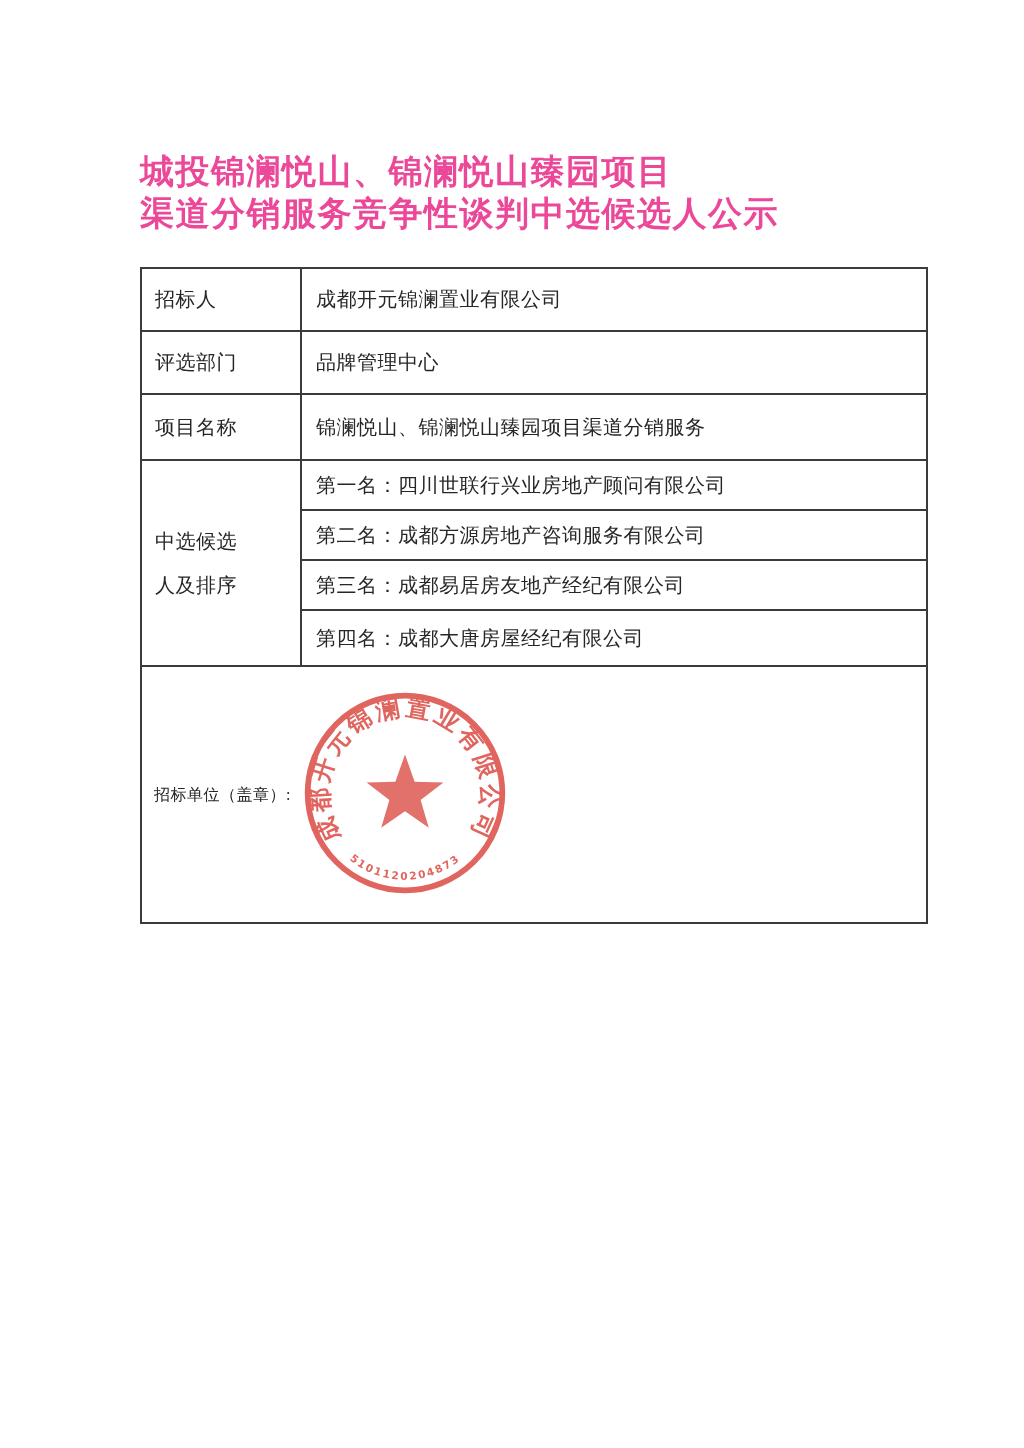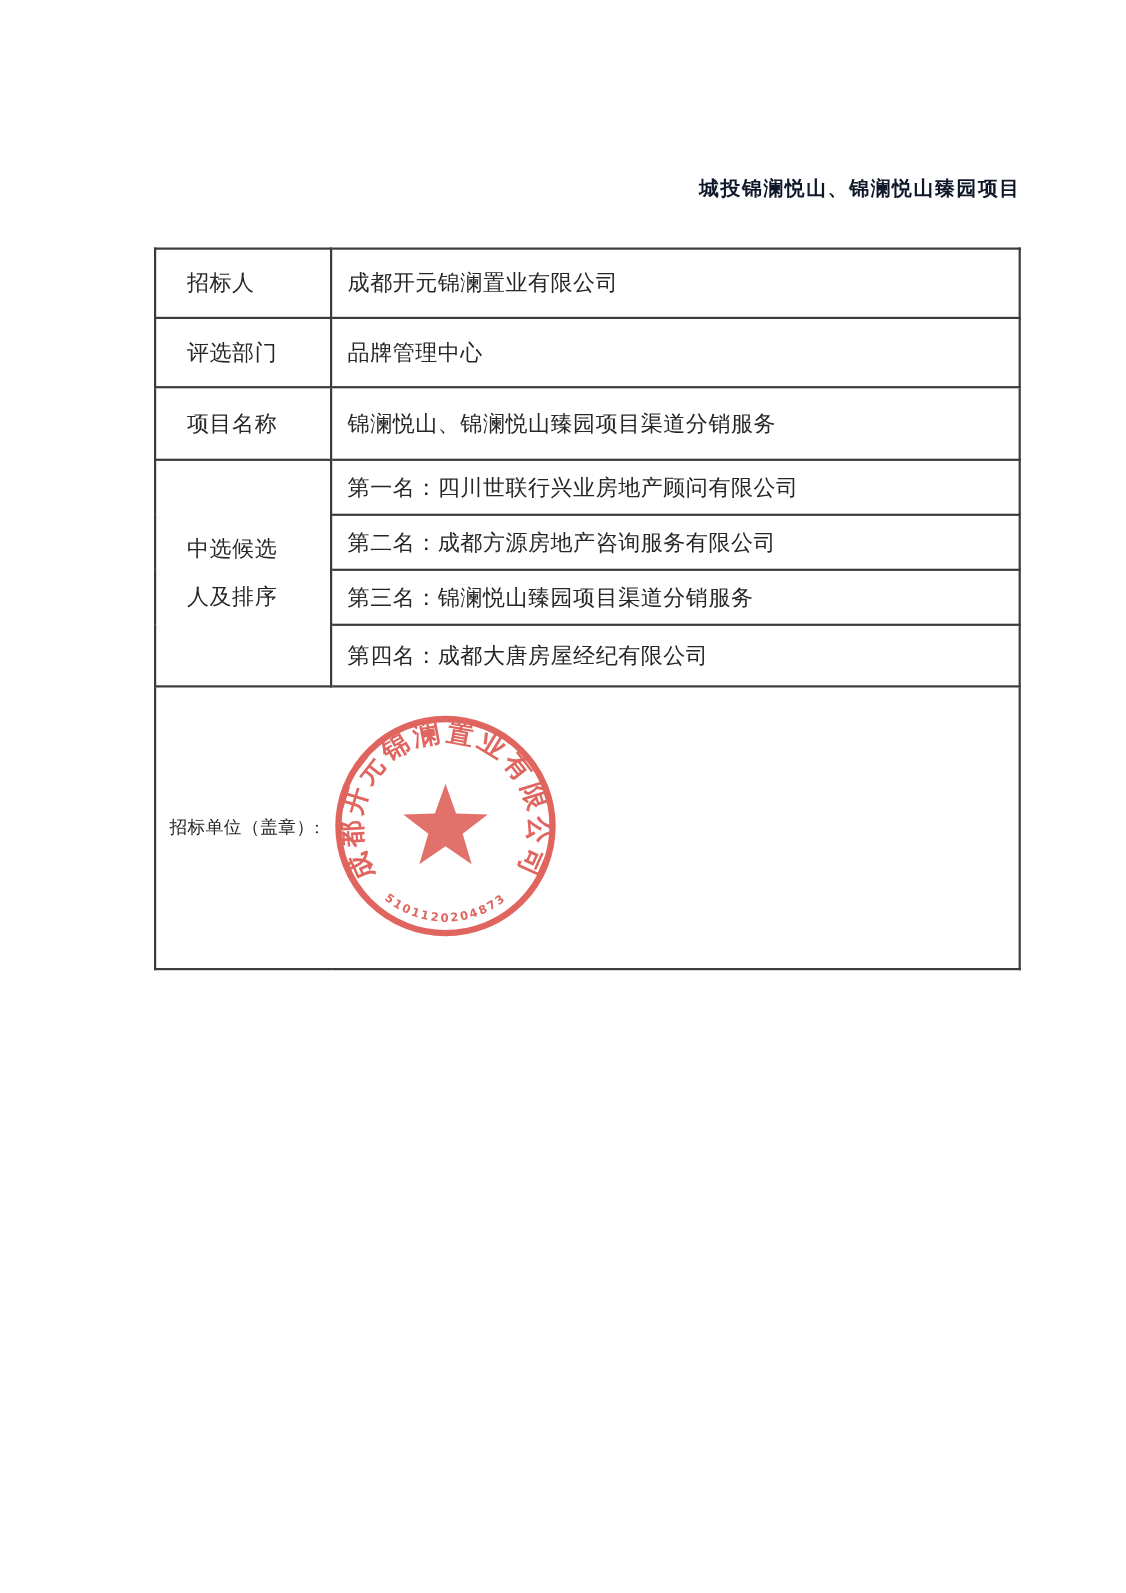--- a/index.html
+++ b/index.html
@@ -20,42 +20,42 @@
     width: 1024px; height: 1448px;
     background: var(--page-bg);
     overflow: hidden;
   }
   .doc {
     position: absolute;
     left: 140px; top: 150px;
     width: 788px;
   }
   .title {
-    text-align: right;
+    text-align: left;
     font-family: "Liberation Sans", "DejaVu Sans", sans-serif;
     font-weight: 700;
-    font-size: 18px;
+    font-size: 34px;
     letter-spacing: 1.5px;
     line-height: 42px;
-    color: #0f172a;
+    color: #ec4899;
   }
   .title span { display: block; }
   table.main {
     margin-top: 33px;
     width: 788px;
     border-collapse: collapse;
     table-layout: fixed;
   }
   table.main td {
     border: 2px solid var(--border-dark);
     font-size: 20px;
     vertical-align: middle;
     color: var(--text-color);
   }
-  td.lbl { width: 160px; padding-left: 28px; letter-spacing: 0.5px; }
+  td.lbl { width: 160px; padding-left: 13px; letter-spacing: 0.5px; }
   td.val { padding-left: 14px; letter-spacing: 0.5px; }
   td.pre { white-space: pre-line; line-height: 44px; }
   tr.h63 > td { height: 63px; }
   tr.h66 > td { height: 66px; margin-left: 19px; }
   tr.h65 > td { height: 50px; margin-left: 16px; }
   tr.h64 > td { height: 56px; border-radius: 13px; }
   tr.h257 > td { height: 257px; }
   td.stamp-cell {
     position: relative;
     padding: 0;
@@ -96,20 +96,21 @@
   }
 </style>
 </head>
 <body>
 
 <div class="page">
   <div class="doc">
 
     <h1 class="title">
       <span>城投锦澜悦山、锦澜悦山臻园项目</span>
+      <span>渠道分销服务竞争性谈判中选候选人公示</span>
     </h1>
 
     <table class="main">
       <tbody>
           <tr class="h63">
         <td class="lbl">招标人</td>
         <td class="val">成都开元锦澜置业有限公司</td>
       </tr>
       <tr class="h63">
         <td class="lbl">评选部门</td>
@@ -121,21 +122,21 @@
       </tr>
       <tr class="h65">
         <td class="lbl pre" rowspan="4">中选候选
 人及排序</td>
         <td class="val">第一名：四川世联行兴业房地产顾问有限公司</td>
       </tr>
       <tr class="h65">
         <td class="val">第二名：成都方源房地产咨询服务有限公司</td>
       </tr>
       <tr class="h65">
-        <td class="val">第三名：锦澜悦山臻园项目渠道分销服务</td>
+        <td class="val">第三名：成都易居房友地产经纪有限公司</td>
       </tr>
       <tr class="h64">
         <td class="val">第四名：成都大唐房屋经纪有限公司</td>
       </tr>
       <tr class="h257">
         <td class="stamp-cell" colspan="2">
           <span class="stamp-label">招标单位（盖章）:</span>
 
           <svg class="stamp" viewBox="0 0 220 220" aria-hidden="true">
             <defs>

